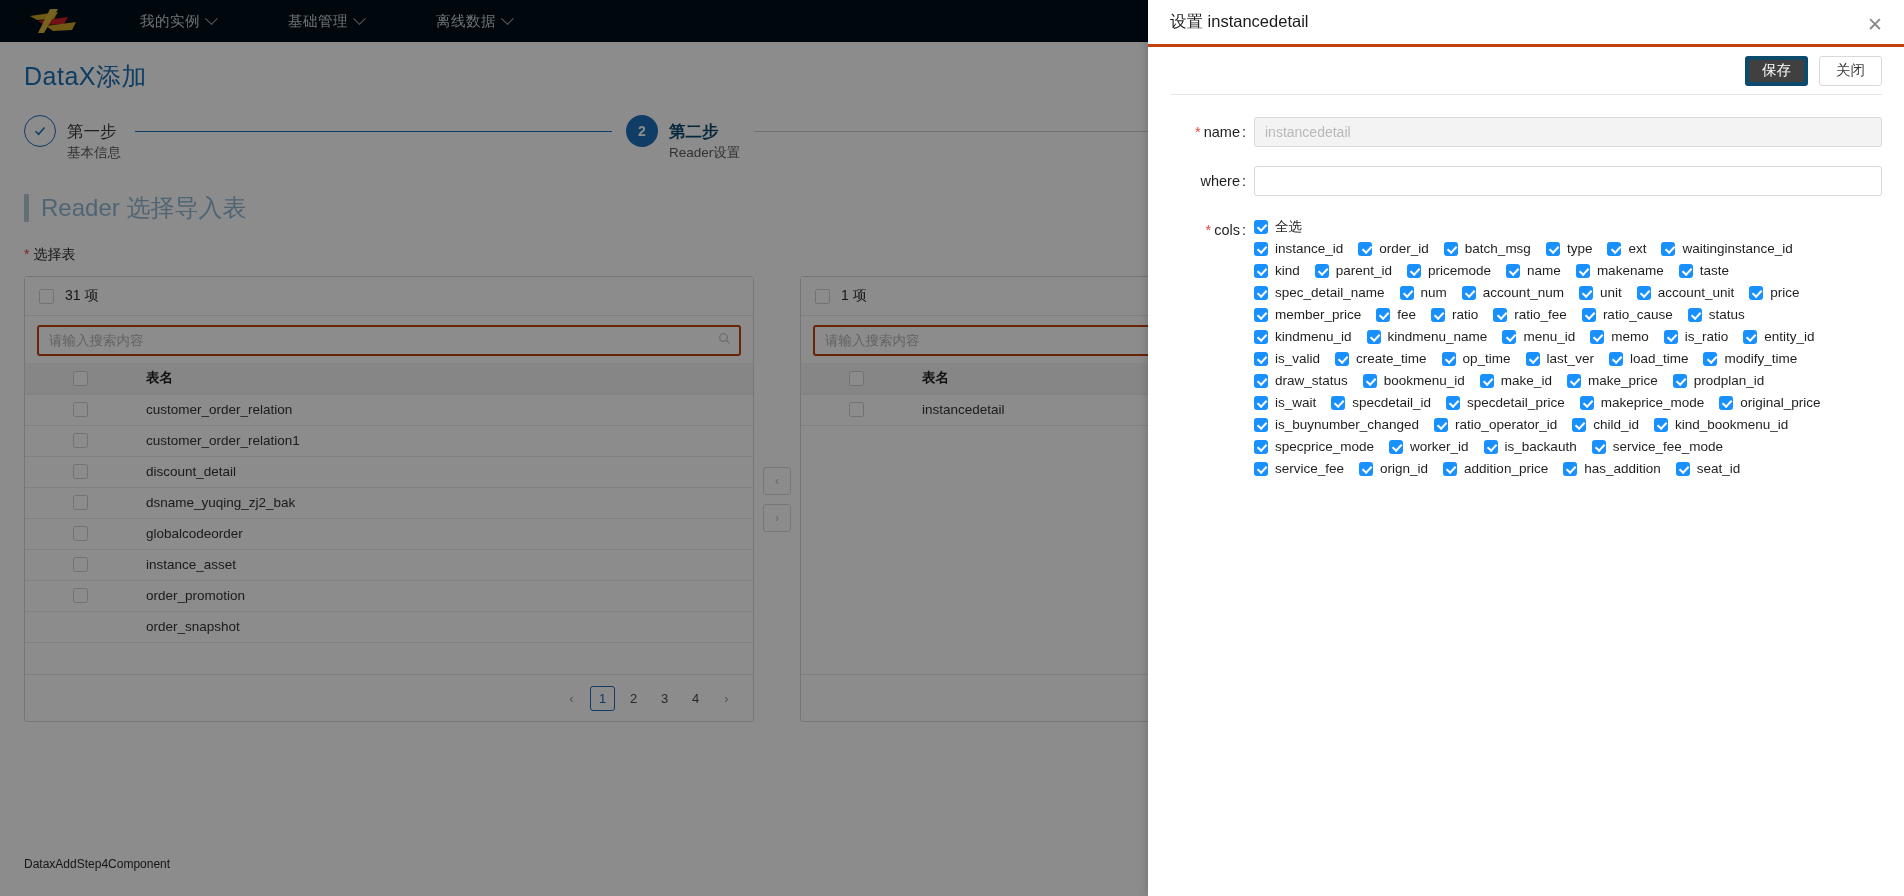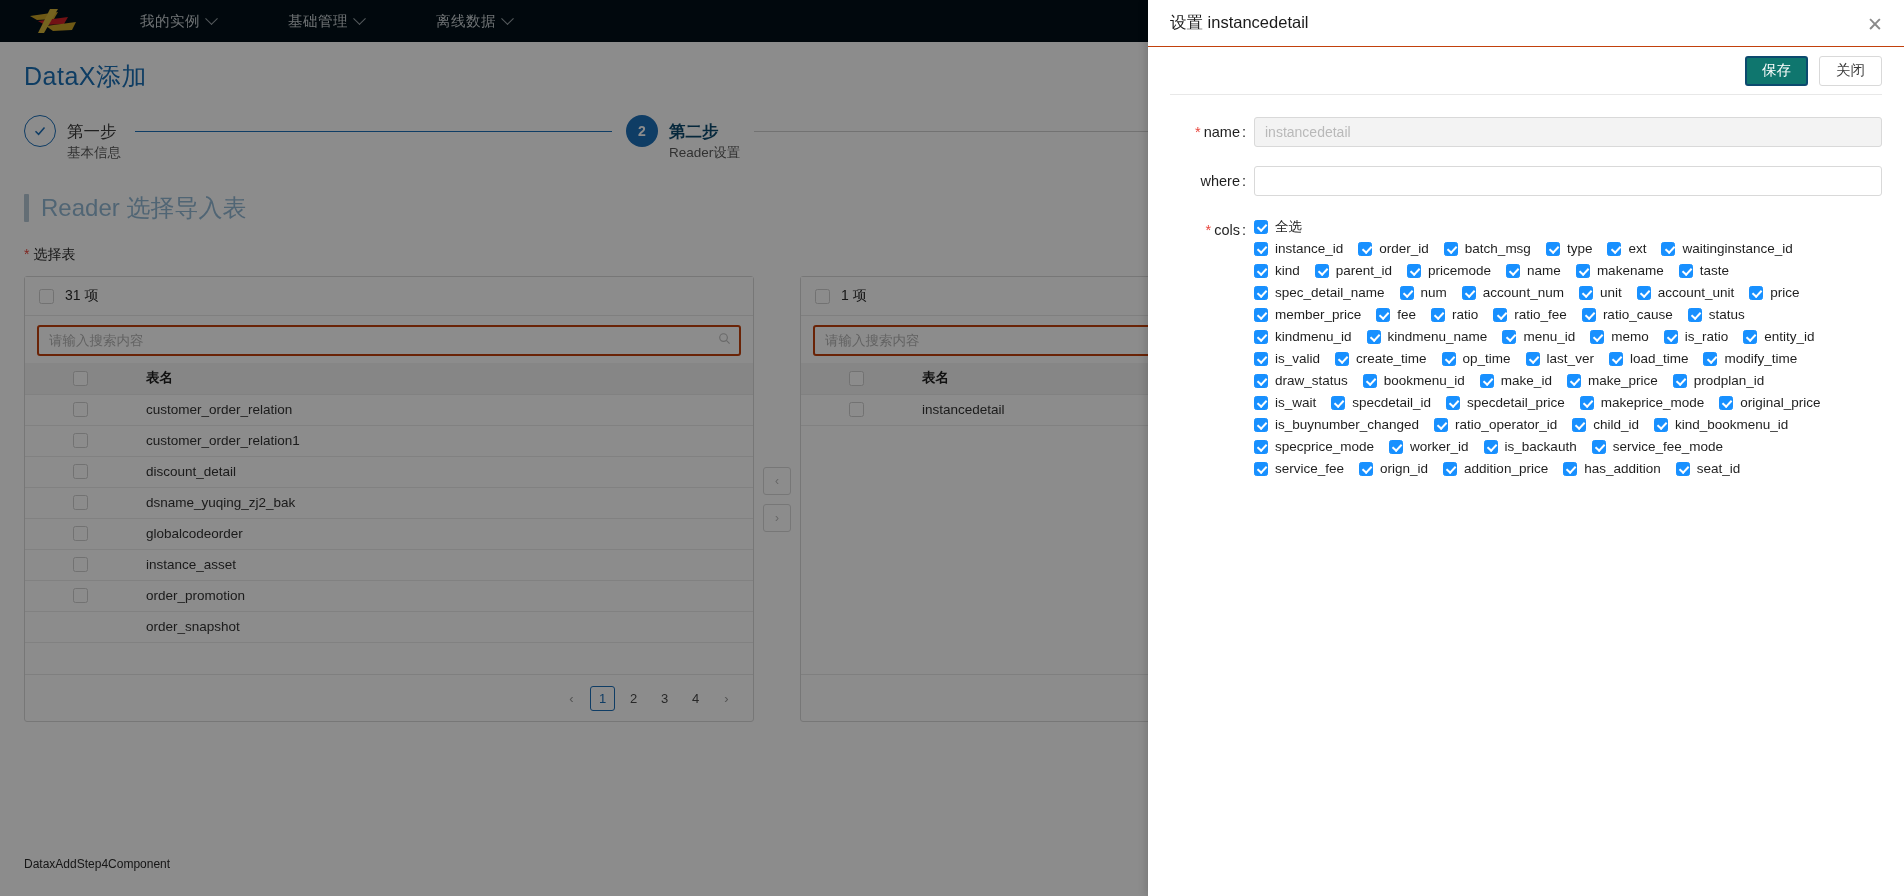--- a/index.html
+++ b/index.html
@@ -256,21 +256,21 @@
     top: 0; left: 1148px;
     width: 756px; height: 896px;
     background: #fff;
     z-index: 60;
     display: flex;
     flex-direction: column;
     box-shadow: -2px 0 8px rgba(0,0,0,.15);
   }
   .drawer-head {
     height: 47px;
-    border-bottom: 1px solid #c2410c;
+    border-bottom: 3px solid #c2410c;
     display: flex; align-items: center;
     padding: 0 22px;
     position: relative;
   }
   .drawer-title { font-size: 16.5px; color: #1b1b1b; font-weight: 500; }
   .drawer-close {
     position: absolute; right: 18px; top: 13px;
     font-size: 19px; color: #8a8a8a;
     cursor: pointer; line-height: 1;
     width: 22px; height: 22px;
@@ -284,21 +284,21 @@
   }
   .btn {
     height: 30px;
     min-width: 63px;
     border-radius: 3px;
     font-size: 14.5px;
     display: flex; align-items: center; justify-content: center;
     cursor: pointer;
     font-family: "Liberation Sans", sans-serif;
   }
-  .btn-primary { background: #0f766e; color: #fff; border: 2px solid #0c4a6e; }
+  .btn-primary { background: #404040; color: #fff; border: 4px solid #0c4a6e; }
   .btn-default { background: #fff; color: #3d3d3d; border: 1px solid #d9d9d9; }
   .drawer-divider { border-top: 1px solid #e8e8e8; margin: 0 22px; }
 
   .drawer-body { flex: 1 1 auto; padding: 22px 22px 0 22px; overflow: auto; }
 
   .frow { display: flex; align-items: flex-start; margin-bottom: 19px; }
   .flabel {
     width: 76px;
     text-align: right;
     font-size: 14.5px;

